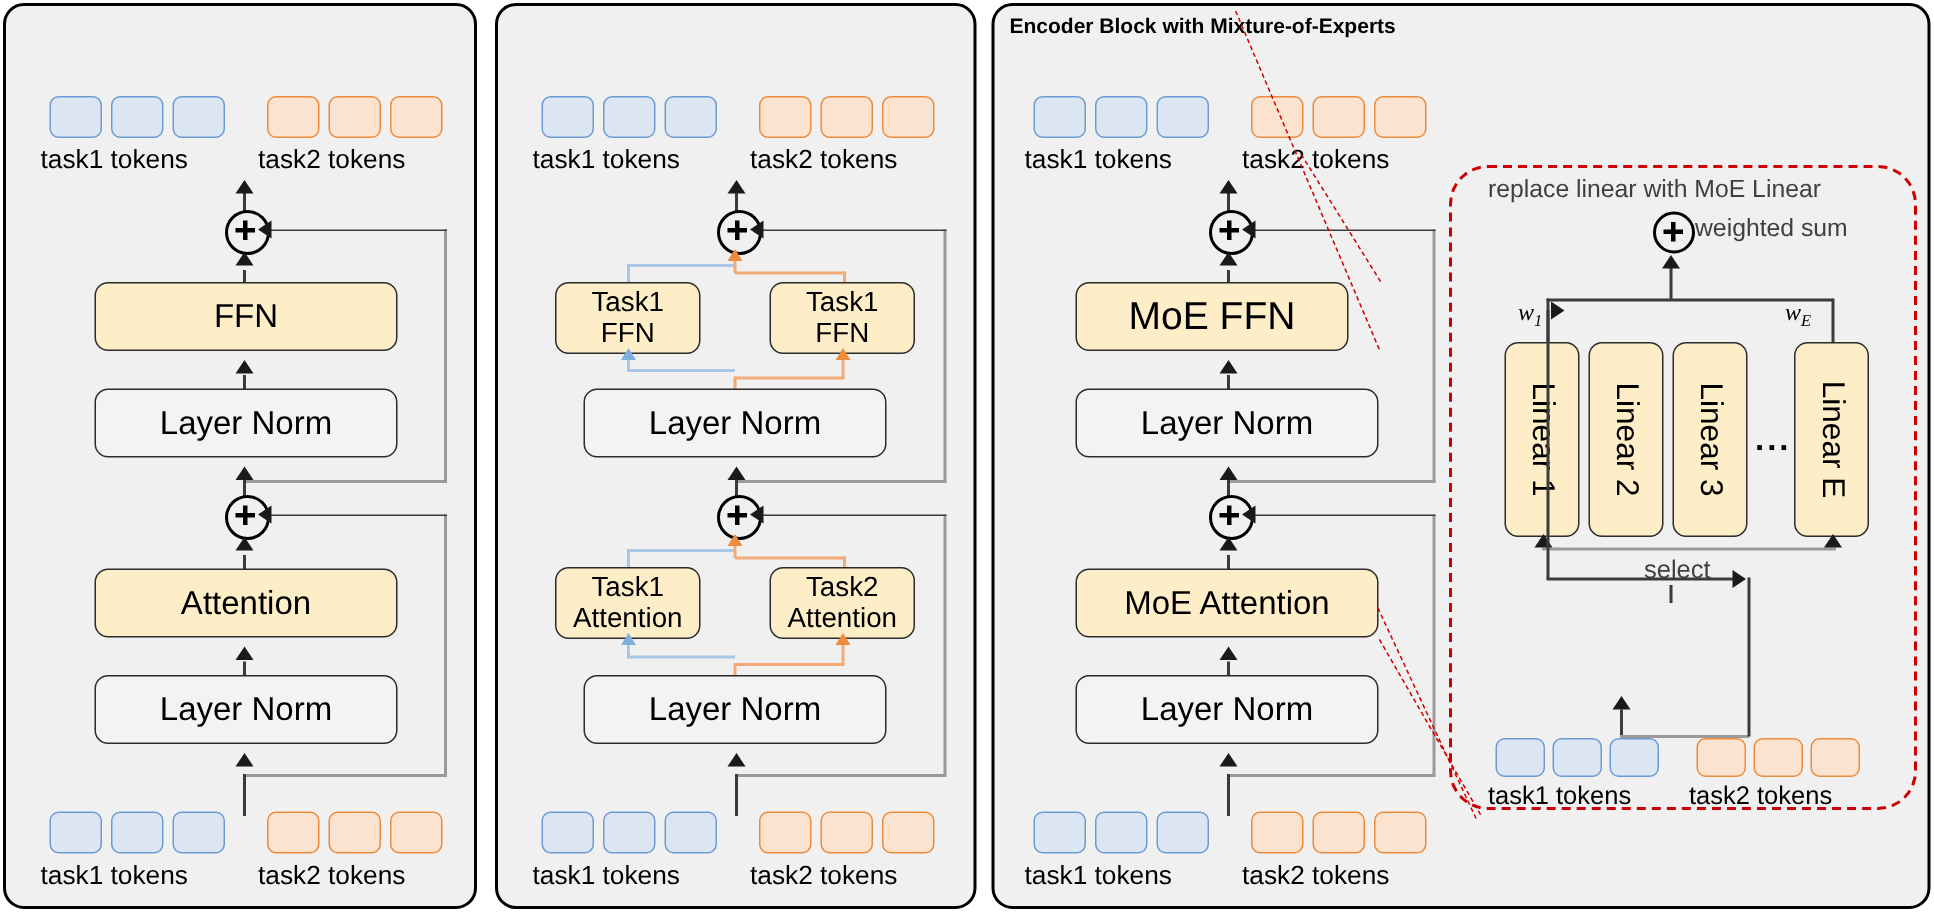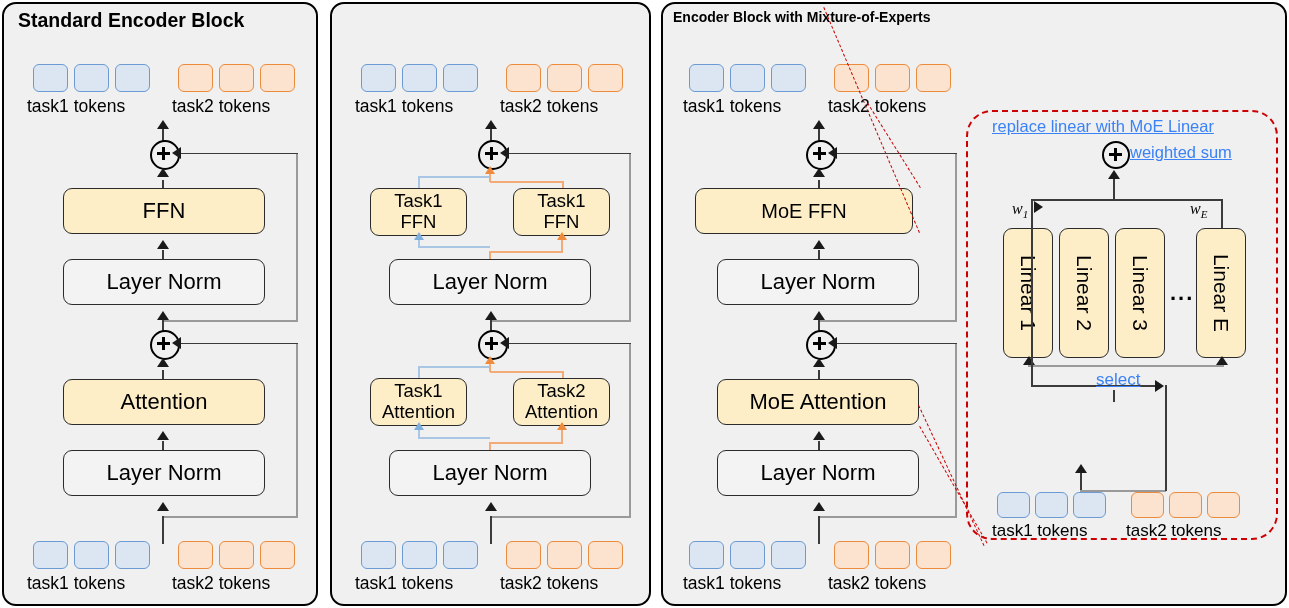--- a/index.html
+++ b/index.html
@@ -34,35 +34,34 @@
   .arw.left{border-top:6px solid transparent;border-bottom:6px solid transparent;border-right:9px solid #1a1a1a;}
   .arw.right{border-top:6px solid transparent;border-bottom:6px solid transparent;border-left:9px solid #1a1a1a;}
   .arw.up.blue{border-bottom-color:#7fb0dd;border-left-width:5px;border-right-width:5px;border-bottom-width:8px;}
   .arw.up.orng{border-bottom-color:#ee8b3c;border-left-width:5px;border-right-width:5px;border-bottom-width:8px;}
 
   .plus{position:absolute;width:26px;height:26px;border:2.4px solid #000;border-radius:50%;background:#f0f0f0;}
   .plus:before,.plus:after{content:"";position:absolute;background:#000;}
   .plus:before{left:4.5px;top:10.3px;width:13px;height:2.6px;}
   .plus:after{top:4.5px;left:10.3px;height:13px;width:2.6px;}
 
-  .ftxt{position:absolute;color:#3b82f6;white-space:nowrap;text-decoration:underline;}
+  .ftxt{position:absolute;color:#404040;white-space:nowrap;}
   .wlabel{position:absolute;font-family:"Liberation Serif",serif;font-style:italic;font-size:16px;color:#000;}
   .wlabel sub{font-size:11px;font-style:italic;}
   .dots{position:absolute;font-size:22px;font-weight:bold;color:#000;letter-spacing:2px;}
 
   .callout{position:absolute;box-sizing:border-box;border:2.6px dashed #cc0000;border-radius:26px;}
   .cline{position:absolute;height:0;border-top:1.6px dashed #cc0000;transform-origin:0 0;}
 </style>
 </head>
 <body>
 
 <div id="stage">
 
   <div class="panel" style="left:2px;top:2px;width:316px;height:604px;"></div>
-  <div class="panel-title" style="left:18px;top:10px;width:290px;font-size:19.5px;">Standard Encoder Block</div>
 
   <div class="tok b" style="left:33px;top:64px;width:35px;height:28px;"></div>
   <div class="tok b" style="left:74px;top:64px;width:35px;height:28px;"></div>
   <div class="tok b" style="left:115px;top:64px;width:35px;height:28px;"></div>
   <div class="tok o" style="left:178px;top:64px;width:35px;height:28px;"></div>
   <div class="tok o" style="left:219px;top:64px;width:35px;height:28px;"></div>
   <div class="tok o" style="left:260px;top:64px;width:35px;height:28px;"></div>
   <div class="toklabel" style="left:27px;top:96px;">task1 tokens</div>
   <div class="toklabel" style="left:172px;top:96px;">task2 tokens</div>
 
@@ -215,21 +214,21 @@
   <div class="tok o" style="left:916px;top:64px;width:35px;height:28px;"></div>
   <div class="toklabel" style="left:683px;top:96px;">task1 tokens</div>
   <div class="toklabel" style="left:828px;top:96px;">task2 tokens</div>
 
   <div class="ln" style="left:818px;top:126px;width:1.6px;height:20px;"></div>
   <div class="arw up" style="left:813px;top:120px;"></div>
   <div class="plus" style="left:806px;top:140px;"></div>
   <div class="ln" style="left:818px;top:180px;width:1.6px;height:12px;"></div>
   <div class="arw up" style="left:813px;top:168px;"></div>
 
-  <div class="box yellow" style="left:695px;top:188px;width:218px;height:46px;font-size:20px;">MoE FFN</div>
+  <div class="box yellow" style="left:717px;top:188px;width:182px;height:46px;font-size:26px;">MoE FFN</div>
   <div class="ln" style="left:818px;top:250px;width:1.6px;height:12px;"></div>
   <div class="arw up" style="left:813px;top:240px;"></div>
   <div class="box white" style="left:717px;top:259px;width:202px;height:46px;font-size:22px;">Layer Norm</div>
 
   <div class="ln grey" style="left:955px;top:153px;width:1.6px;height:168px;"></div>
   <div class="ln grey" style="left:818px;top:320px;width:139px;height:1.6px;"></div>
   <div class="ln" style="left:834px;top:152.5px;width:123px;height:1.6px;"></div>
   <div class="arw left" style="left:828px;top:147px;"></div>
 
   <div class="ln" style="left:818px;top:320px;width:1.6px;height:14px;"></div>

